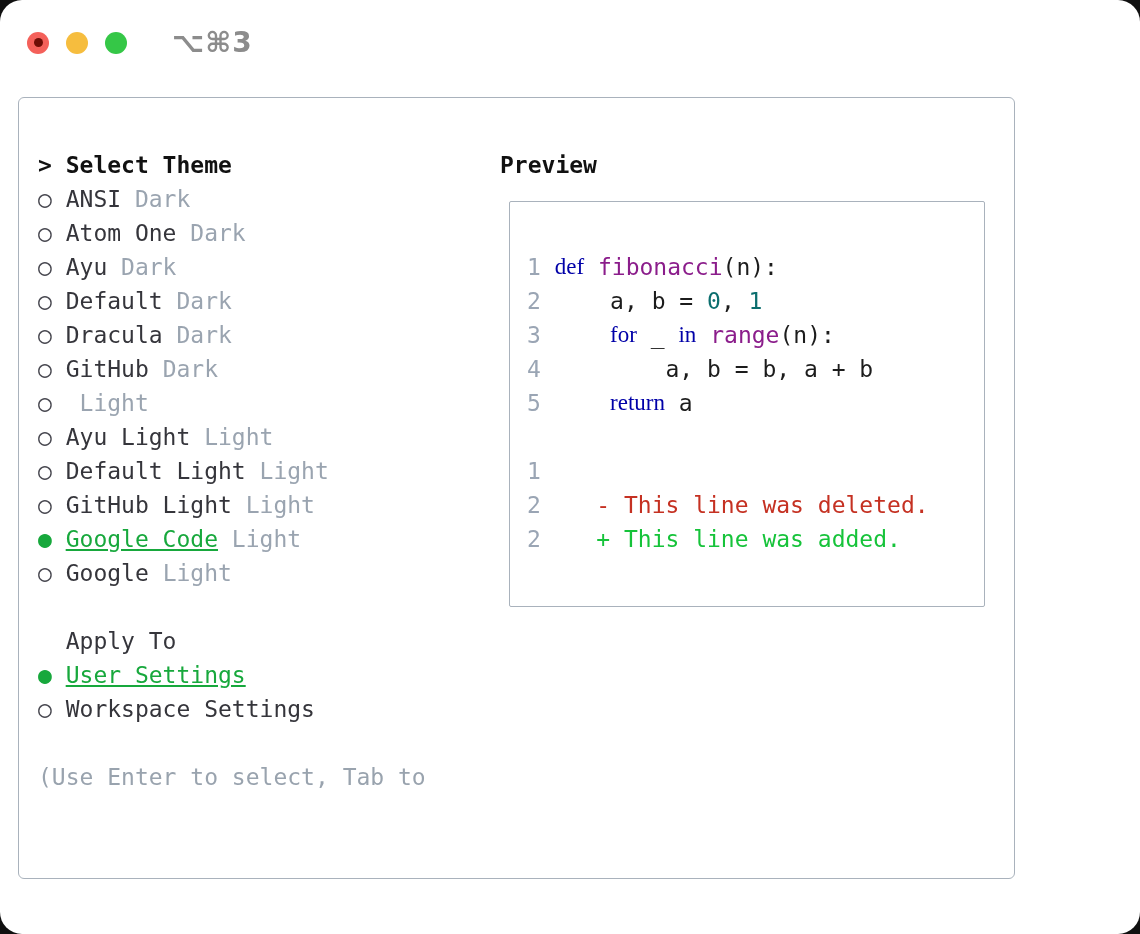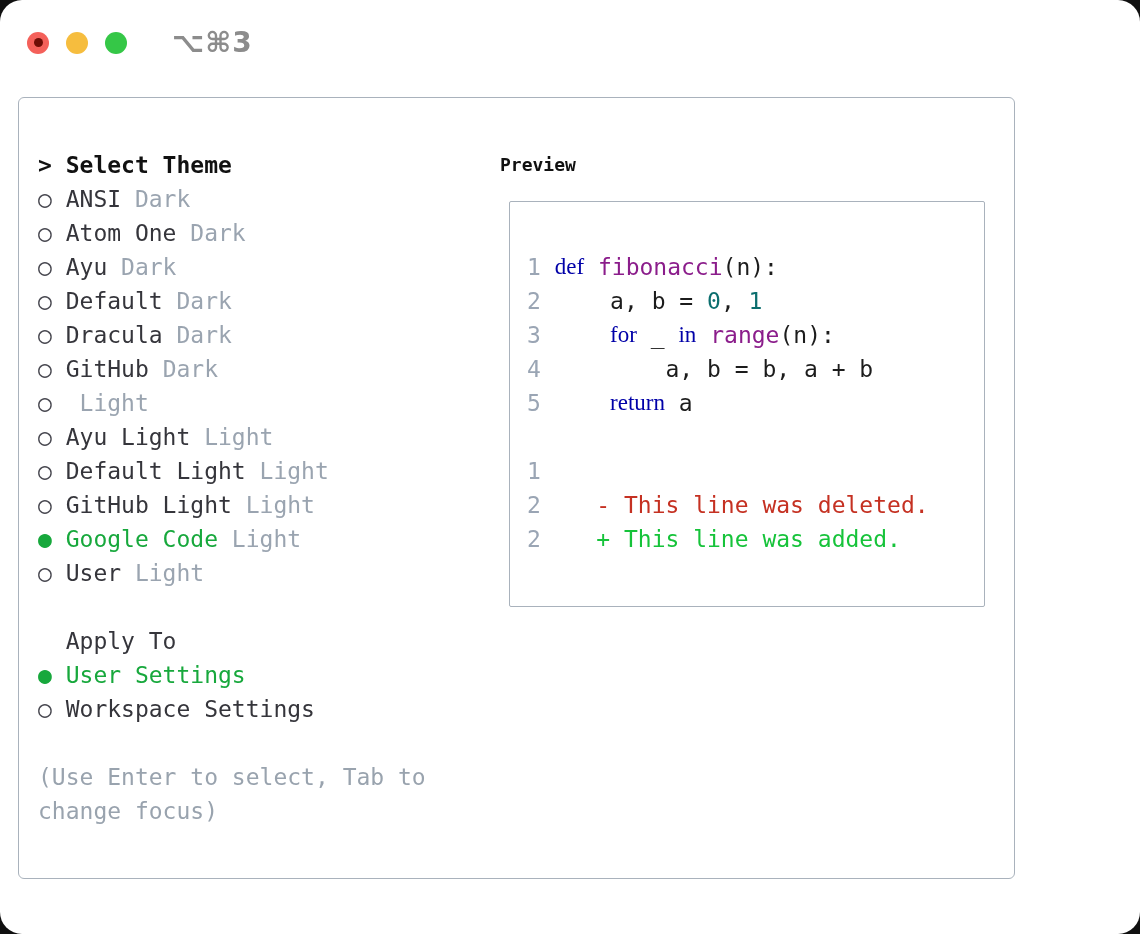--- a/index.html
+++ b/index.html
@@ -44,28 +44,28 @@
   .left-col{
     position:absolute;left:38px;top:148px;font-size:23px;line-height:34px;
     color:var(--text-dark);
   }
   .row{display:flex;height:34px;align-items:center;white-space:pre;}
   .marker{display:inline-block;width:2ch;white-space:pre;color:#4a4a52;}
   .marker.sel{color:var(--accent-green);}
   .marker.prompt{color:#111;font-weight:bold;}
   .hdr{font-weight:bold;color:#111;}
   .tname{color:var(--text-dark);white-space:pre;text-align:center;}
-  .tname.sel{color:var(--accent-green);}
+  .tname.sel{color:var(--accent-green);text-decoration:underline;}
   .ttag{color:var(--muted-gray);white-space:pre;}
   .hint{color:#99a3ae;white-space:pre;}
   .spacer{height:34px;}
   
   .preview-header{
     position:absolute;left:500px;top:148px;height:34px;line-height:34px;
-    font-size:18px;font-weight:bold;color:#111;
+    font-size:23px;font-weight:bold;color:#111;
   }
   .preview-box{
     position:absolute;left:509px;top:201px;width:476px;height:406px;
     border:1.5px solid var(--border-gray);border-radius:2px;background:#fff;
     box-sizing:border-box;padding:48px 0 0 17px;overflow:hidden;
   }
   .pline{display:flex;height:34px;align-items:center;font-size:23px;white-space:pre;}
   .lnum{color:var(--linenum-gray);white-space:pre;}
   .seg{white-space:pre;}
   .c-plain{color:#1c1c1c;}
@@ -100,37 +100,34 @@
         <div class="row"><span class="marker">○</span><span class="tname">Atom One</span><span class="ttag"> Dark</span></div>
         <div class="row"><span class="marker">○</span><span class="tname">Ayu</span><span class="ttag"> Dark</span></div>
         <div class="row"><span class="marker">○</span><span class="tname">Default</span><span class="ttag"> Dark</span></div>
         <div class="row"><span class="marker">○</span><span class="tname">Dracula</span><span class="ttag"> Dark</span></div>
         <div class="row"><span class="marker">○</span><span class="tname">GitHub</span><span class="ttag"> Dark</span></div>
         <div class="row"><span class="marker">○</span><span class="ttag"> Light</span></div>
         <div class="row"><span class="marker">○</span><span class="tname">Ayu Light</span><span class="ttag"> Light</span></div>
         <div class="row"><span class="marker">○</span><span class="tname">Default Light</span><span class="ttag"> Light</span></div>
         <div class="row"><span class="marker">○</span><span class="tname">GitHub Light</span><span class="ttag"> Light</span></div>
         <div class="row"><span class="marker sel">●</span><span class="tname sel">Google Code</span><span class="ttag"> Light</span></div>
-        <div class="row"><span class="marker">○</span><span class="tname">User</span><span class="ttag"> Light</span></div>
+        <div class="row"><span class="marker">○</span><span class="tname">Google</span><span class="ttag"> Light</span></div>
       </div>
     <div class="spacer"></div>
     <div class="row">
       <span class="marker"></span>
       <span class="tname">Apply To</span>
     </div>
     <div id="apply-list">
         <div class="row"><span class="marker sel">●</span><span class="tname sel">User Settings</span></div>
         <div class="row"><span class="marker">○</span><span class="tname">Workspace Settings</span></div>
       </div>
     <div class="spacer"></div>
     <div class="row">
       <span class="hint">(Use Enter to select, Tab to</span>
-    </div>
-    <div class="row">
-      <span class="hint">change focus)</span>
     </div>
   </div>
 
   <div class="preview-header">Preview</div>
 
   <div class="preview-box">
     <div id="code-lines">
         <div class="pline"><span class="lnum">1 </span><span class="seg c-keyword">def</span><span class="seg c-plain"> </span><span class="seg c-title">fibonacci</span><span class="seg c-plain">(n):</span></div>
         <div class="pline"><span class="lnum">2 </span><span class="seg c-plain">    a, b = </span><span class="seg c-number">0</span><span class="seg c-plain">, </span><span class="seg c-number">1</span></div>
         <div class="pline"><span class="lnum">3 </span><span class="seg c-plain">    </span><span class="seg c-keyword">for</span><span class="seg c-plain"> _ </span><span class="seg c-keyword">in</span><span class="seg c-plain"> </span><span class="seg c-title">range</span><span class="seg c-plain">(n):</span></div>

